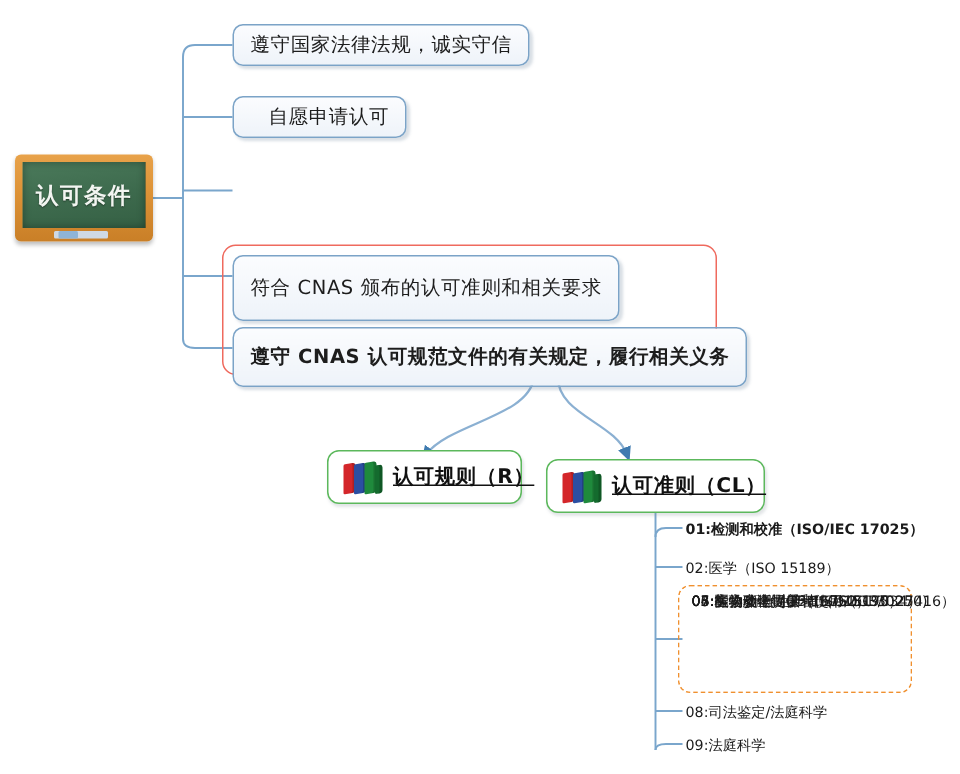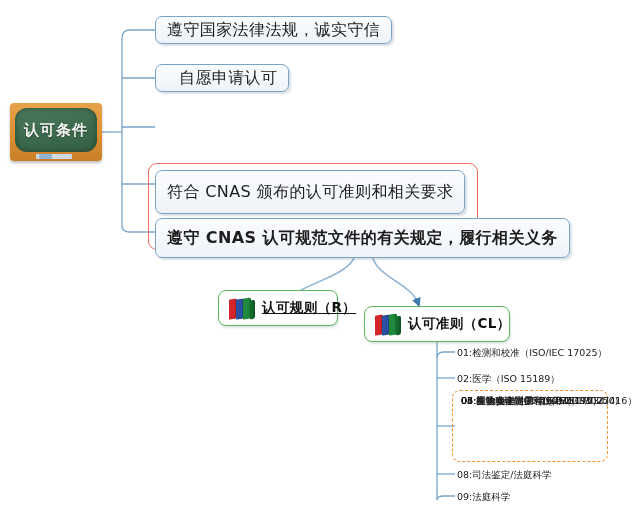--- a/index.html
+++ b/index.html
@@ -13,21 +13,21 @@
 
   
   .board{
     position:absolute;left:10px;top:103px;width:92px;height:58px;
     background:linear-gradient(180deg,#e8a24a 0%,#dd9236 45%,#c97f27 100%);
     border-radius:4px;box-shadow:0 2px 3px rgba(0,0,0,.25);
   }
   .board .slate{
     position:absolute;left:5px;top:5px;right:5px;bottom:9px;
     background:linear-gradient(170deg,#4b7a5b 0%,#3d6a4d 55%,#356044 100%);
-    border-radius:12px;
+    border-radius:0;
     box-shadow:inset 0 0 6px rgba(0,0,0,.35);
     display:flex;align-items:center;justify-content:center;
   }
   .board .slate span{
     color:#f2f5f1;font-size:15px;letter-spacing:1px;font-weight:bold;
     text-shadow:0 1px 1px rgba(0,0,0,.45);
     font-family:"DejaVu Sans",sans-serif;
   }
   .board .tray{
     position:absolute;left:26px;bottom:2px;width:36px;height:5px;
@@ -39,21 +39,21 @@
   }
 
   
   .node{
     position:absolute;box-sizing:border-box;
     background:linear-gradient(180deg,#fbfcfe 0%,#eef3f9 100%);
     border:1px solid #7ba3c7;border-radius:7px;
     box-shadow:2px 2px 2px rgba(120,140,160,.28);
     display:flex;align-items:center;
     padding:0 11px;
-    color:#1d1d1d;font-size:16px;letter-spacing:.4px;
+    color:#1d1d1d;font-size:13px;letter-spacing:.4px;
     font-family:"DejaVu Sans",sans-serif;white-space:nowrap;
   }
   .n1{left:155px;top:16px;height:28px;}
   .n2{left:155px;top:64px;height:28px;padding-left:23px;}
   .n3{left:155px;top:113px;height:28px;}
   .n4{left:155px;top:170px;height:44px;}
   .n5{left:155px;top:218px;height:40px;font-weight:bold;}
 
   
   .red-group{
@@ -64,24 +64,24 @@
 
   
   .doc{
     position:absolute;box-sizing:border-box;height:36px;
     background:#ffffff;border:1.4px solid #5cb85c;border-radius:8px;
     box-shadow:1px 2px 2px rgba(140,150,160,.25);
     display:flex;align-items:center;padding:0 10px;gap:7px;
   }
   .doc .lbl{
     font-size:13.5px;color:#111;letter-spacing:.4px;font-weight:bold;
-    font-family:"DejaVu Sans",sans-serif;white-space:nowrap;
+    font-family:"DejaVu Sans",sans-serif;white-space:nowrap;text-decoration:underline;
   }
   .doc .lbl.ul{text-decoration:underline;}
-  .d1{left:218px;top:290px;width:120px;}
+  .d1{left:218px;top:300px;width:130px;}
   .d2{left:364px;top:306px;width:146px;}
 
   
   .books{position:relative;width:26px;height:22px;flex:0 0 26px;}
   .books i{
     position:absolute;bottom:0;width:8px;height:20px;display:block;
     border-radius:1px 2px 2px 1px;
     transform:skewY(-9deg);
     box-shadow:inset -2px 0 0 rgba(0,0,0,.18);
   }
@@ -178,21 +178,21 @@
   <div class="doc d2">
     <span class="books">
       <i class="b1"></i>
         <i class="b2"></i>
         <i class="b3"></i>
         <i class="b4"></i>
     </span>
     <span class="lbl">认可准则（CL）</span>
   </div>
 
-  <div class="leaf" style="left:457px;top:347px;">01:检测和校准（ISO/IEC 17025）</div>
+  <div class="leaf" style="left:457px;top:347px;font-weight:bold;">01:检测和校准（ISO/IEC 17025）</div>
   <div class="leaf" style="left:457px;top:373px;">02:医学（ISO 15189）</div>
 
   <div class="leaf-group"></div>
   <div class="leaf-group-inner" style="left: 461px; top: 395px;">
     <div class="leaf">03:能力验证提供者(ISO/IEC 30250)</div>
     <div class="leaf">04:标物/标样生产者（ISO 17034）</div>
     <div class="leaf">05:生物安全（GB 16762）</div>
     <div class="leaf">06:实验动物饲养和使用（GB/T 27416）</div>
     <div class="leaf">07:医学参考测量（ISO 15195）</div>
   </div>

